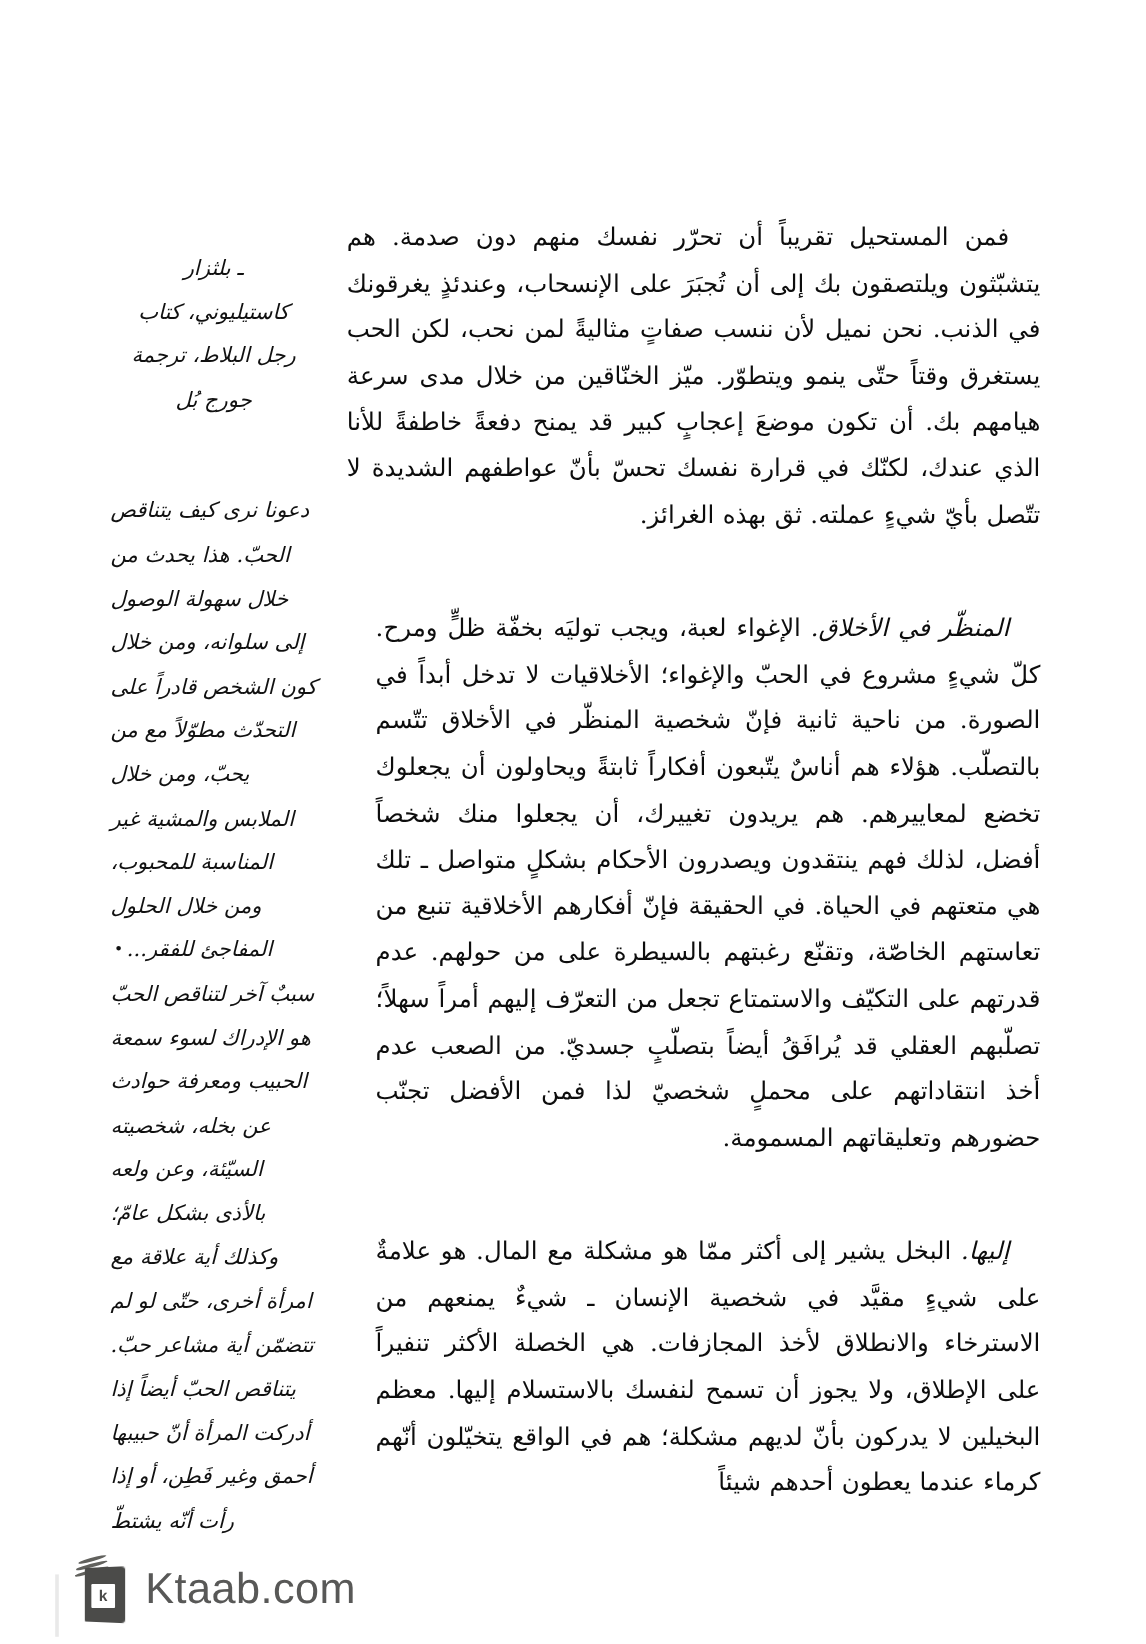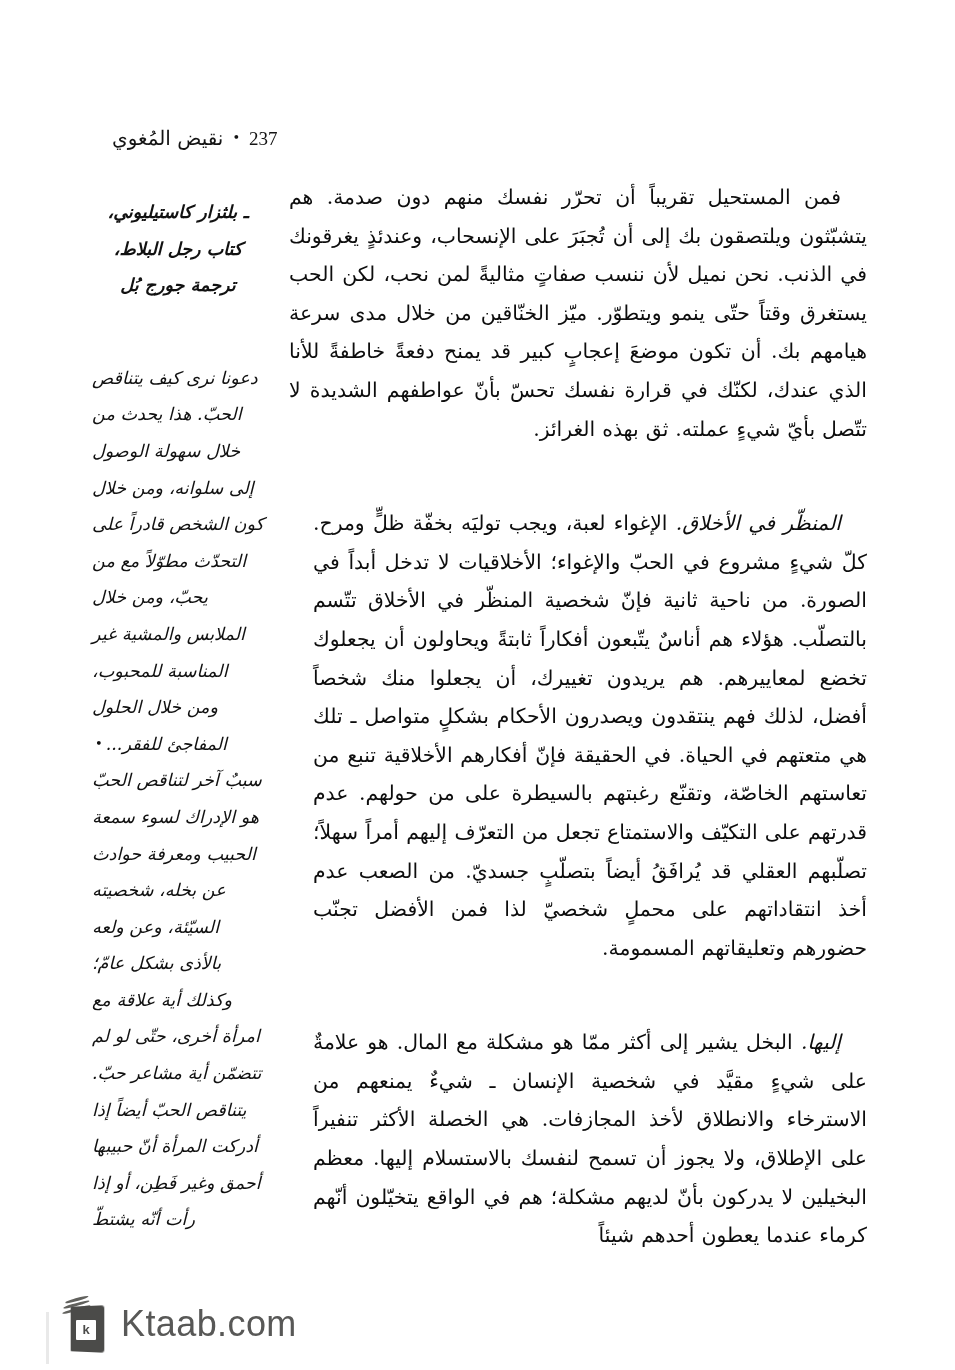--- a/index.html
+++ b/index.html
@@ -97,23 +97,22 @@
     width: 172px;
     direction: rtl;
     text-align: center;
     font-style: italic;
     font-family: "DejaVu Serif", "Liberation Serif", serif;
     font-size: 17.6px;
     line-height: 36.6px;
     color: #111111;
   }
   .side-col .attribution {
-    margin: 4px;
+    margin: 16px;
     text-align: center;
-    font-weight: bold;
   }
   .side-col .note {
     margin: 0;
     margin-top: 56px;
     text-align: left;
   }
   .side-col .bullet {
     font-style: normal;
     display: inline-block;
     vertical-align: 2px;
@@ -194,23 +193,20 @@
     width: 3px;
     height: 52px;
     background: #e9e9e9;
   }
 </style>
 </head>
 <body>
 
 <div class="page">
 
-  <div class="running-head">
-    <span class="folio">237</span><span class="dot">•</span><span class="chapter-title">نقيض المُغوي</span>
-  </div>
 
   <div class="columns">
 
     <div class="main-col">
       <p>فمن المستحيل تقريباً أن تحرّر نفسك منهم دون صدمة. هم يتشبّثون ويلتصقون بك إلى أن تُجبَرَ على الإنسحاب، وعندئذٍ يغرقونك في الذنب. نحن نميل لأن ننسب صفاتٍ مثاليةً لمن نحب، لكن الحب يستغرق وقتاً حتّى ينمو ويتطوّر. ميّز الخنّاقين من خلال مدى سرعة هيامهم بك. أن تكون موضعَ إعجابٍ كبير قد يمنح دفعةً خاطفةً للأنا الذي عندك، لكنّك في قرارة نفسك تحسّ بأنّ عواطفهم الشديدة لا تتّصل بأيّ شيءٍ عملته. ثق بهذه الغرائز.</p>
       <p class="gap-xl"><span class="run-in">المنظّر في الأخلاق.</span><span> الإغواء لعبة، ويجب توليَه بخفّة ظلٍّ ومرح. كلّ شيءٍ مشروع في الحبّ والإغواء؛ الأخلاقيات لا تدخل أبداً في الصورة. من ناحية ثانية فإنّ شخصية المنظّر في الأخلاق تتّسم بالتصلّب. هؤلاء هم أناسٌ يتّبعون أفكاراً ثابتةً ويحاولون أن يجعلوك تخضع لمعاييرهم. هم يريدون تغييرك، أن يجعلوا منك شخصاً أفضل، لذلك فهم ينتقدون ويصدرون الأحكام بشكلٍ متواصل ـ تلك هي متعتهم في الحياة. في الحقيقة فإنّ أفكارهم الأخلاقية تنبع من تعاستهم الخاصّة، وتقنّع رغبتهم بالسيطرة على من حولهم. عدم قدرتهم على التكيّف والاستمتاع تجعل من التعرّف إليهم أمراً سهلاً؛ تصلّبهم العقلي قد يُرافَقُ أيضاً بتصلّبٍ جسديّ. من الصعب عدم أخذ انتقاداتهم على محملٍ شخصيّ لذا فمن الأفضل تجنّب حضورهم وتعليقاتهم المسمومة.</span></p>
       <p class="gap-xl"><span class="run-in">إليها.</span><span> البخل يشير إلى أكثر ممّا هو مشكلة مع المال. هو علامةٌ على شيءٍ مقيَّد في شخصية الإنسان ـ شيءٌ يمنعهم من الاسترخاء والانطلاق لأخذ المجازفات. هي الخصلة الأكثر تنفيراً على الإطلاق، ولا يجوز أن تسمح لنفسك بالاستسلام إليها. معظم البخيلين لا يدركون بأنّ لديهم مشكلة؛ هم في الواقع يتخيّلون أنّهم كرماء عندما يعطون أحدهم شيئاً</span></p>
     </div>
 
     <div class="side-col">

